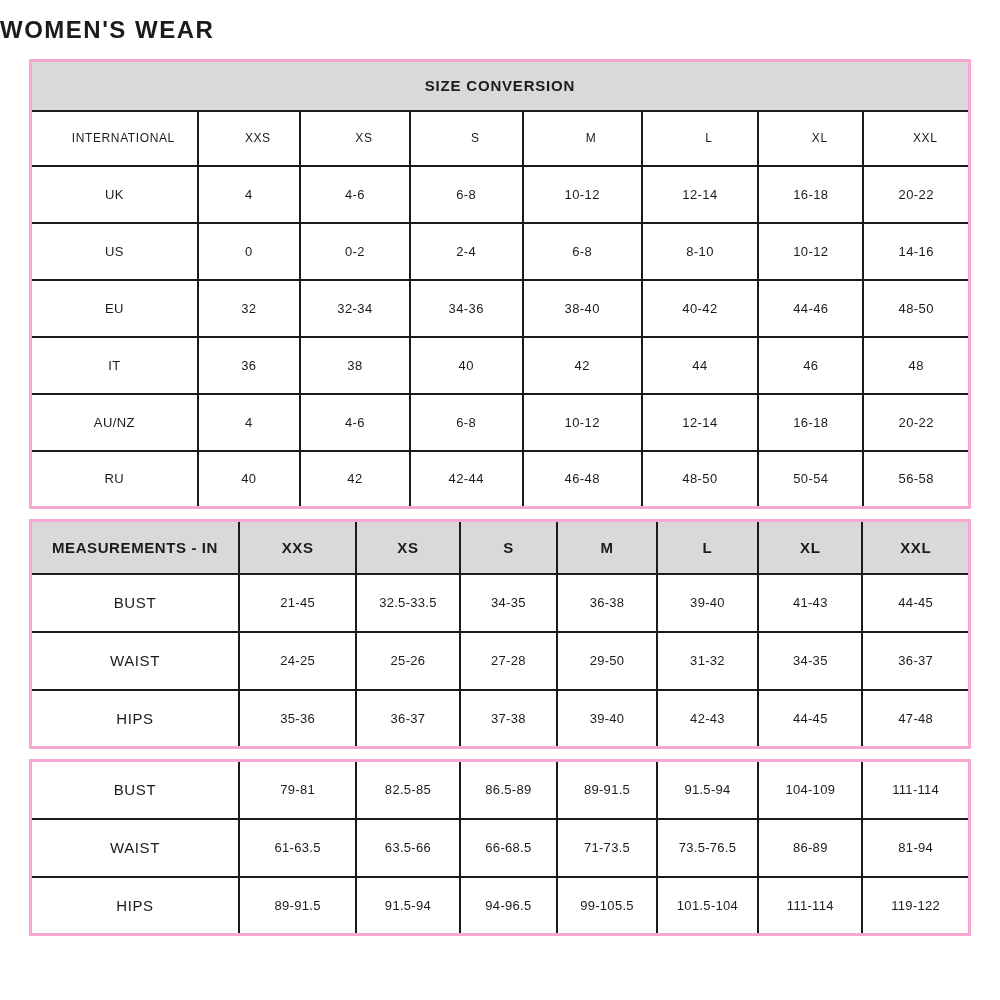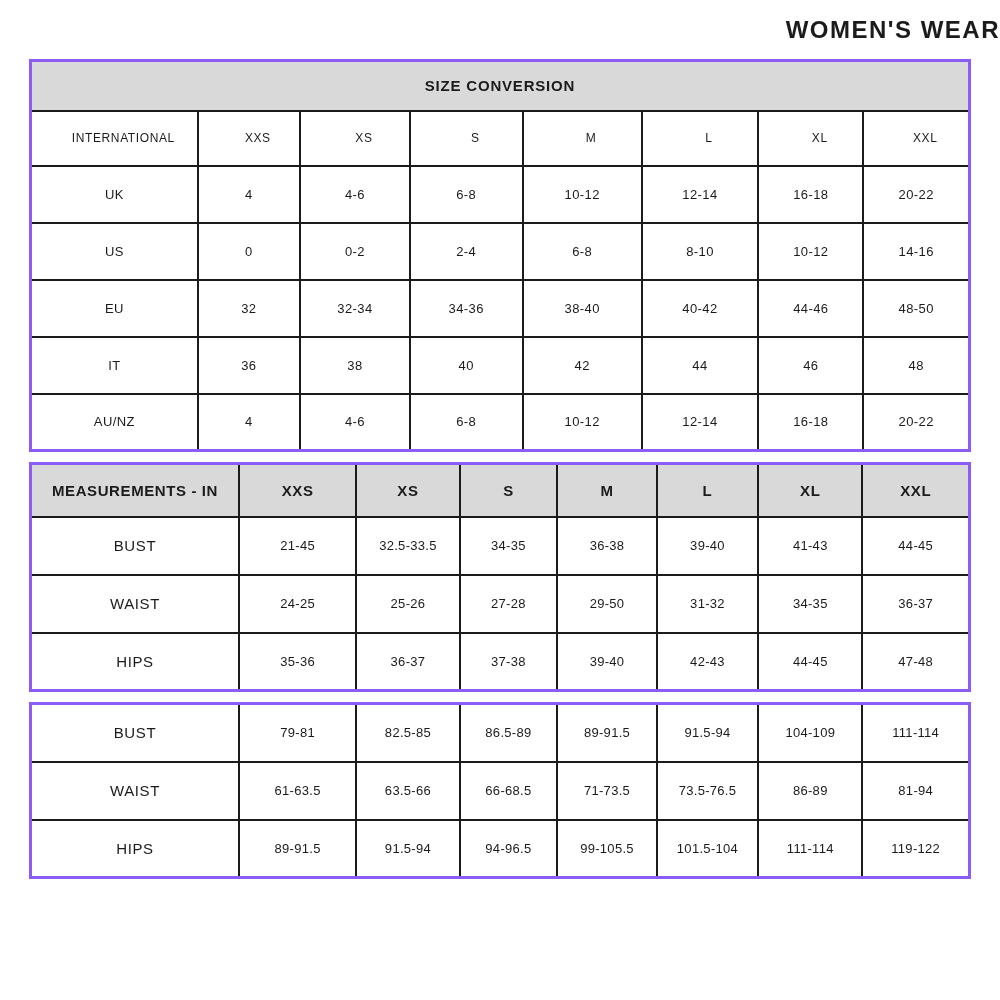--- a/index.html
+++ b/index.html
@@ -9,42 +9,42 @@
     font-family: "Liberation Sans", "DejaVu Sans", sans-serif;
     color: #1b1b1b;
   }
   .page {
     width: 1000px;
     height: 1000px;
     background: #ffffff;
     padding-top: 16px;
   }
   .page-title {
-    text-align: right;
+    text-align: left;
     font-size: 24px;
     font-weight: 700;
     letter-spacing: 1.5px;
     margin-bottom: 15px;
     color: #1b1b1b;
   }
   table {
     width: 942px;
     margin: 0 auto 10px auto;
     border-collapse: collapse;
     table-layout: fixed;
   }
   td, th {
     border: 2px solid #1b1b1b;
     text-align: center;
     vertical-align: middle;
     font-weight: 400;
     padding: 0 2px;
     overflow: hidden;
   }
-  table { border: 3px solid #8b5cf6; }
+  table { border: 3px solid #f9a8d4; }
 
   
   .t-conv .band-row td {
     height: 50px;
     background: #d9d9d9;
     font-weight: 700;
     font-size: 15px;
     letter-spacing: 0.8px;
   }
   .t-conv .head-row td {
@@ -152,20 +152,30 @@
       </tr>
       <tr class="data-row">
         <td class="row-label">AU/NZ</td>
         <td>4</td>
         <td>4-6</td>
         <td>6-8</td>
         <td>10-12</td>
         <td>12-14</td>
         <td>16-18</td>
         <td>20-22</td>
+      </tr>
+      <tr class="data-row">
+        <td class="row-label">RU</td>
+        <td>40</td>
+        <td>42</td>
+        <td>42-44</td>
+        <td>46-48</td>
+        <td>48-50</td>
+        <td>50-54</td>
+        <td>56-58</td>
       </tr>
     </tbody>
   </table>
 
   <table class="t-meas">
     <colgroup>
       <col style="width:22.2%">
         <col style="width:12.5%">
         <col style="width:11.0%">
         <col style="width:10.4%">

